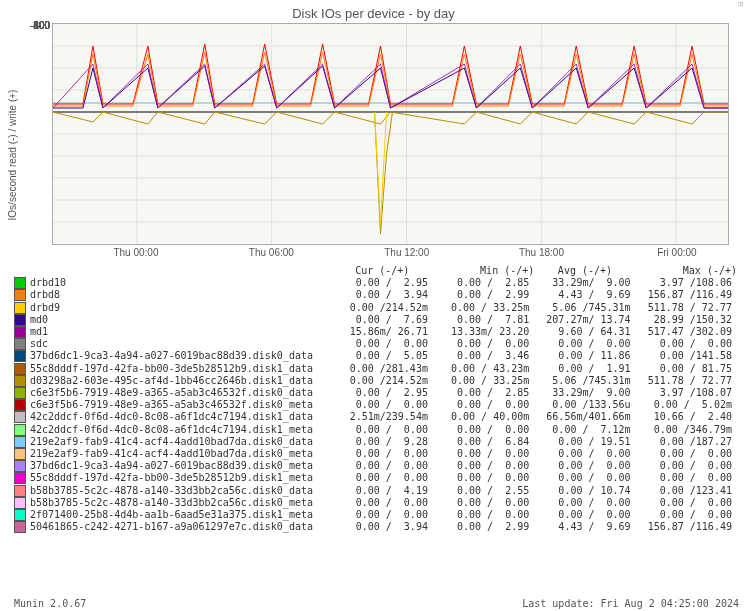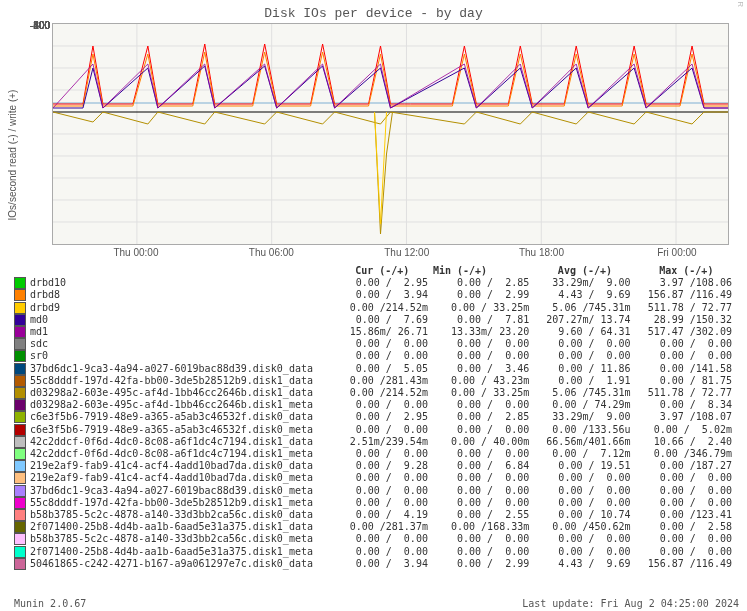--- a/index.html
+++ b/index.html
@@ -5,21 +5,21 @@
   body {
     margin: 0;
     padding: 0;
     background: #fff;
     font-family: Arial, sans-serif;
     font-size: 10px;
     color: #333;
     width: 747px;
   }
   .container { width: 747px; height: 611px; position: relative; background: #fff; }
-  .title { text-align: center; font-size: 13px; color: #555; padding: 6px 0 2px; font-weight: normal; font-family: Liberation Mono, monospace; }
+  .title { text-align: center; font-size: 13px; color: #555; padding: 6px 0 2px; font-weight: normal; }
   .chart-area { position: relative; margin-left: 52px; margin-right: 18px; height: 220px; border: 1px solid #aaa; background: #f8f8f8; }
   .chart-area .grid line { stroke: #e0e0e0; stroke-width: 1; }
   .ylabel {
     position: absolute;
     left: -2px; top: 25px;
     font-size: 10px;
     color: #555;
     transform: rotate(-90deg);
     transform-origin: left top;
     white-space: nowrap;
@@ -35,21 +35,21 @@
     transform: rotate(90deg);
     transform-origin: right top;
     white-space: nowrap;
     letter-spacing: 1px;
   }
   .xtick-labels { position: relative; margin-left: 52px; margin-right: 18px; font-size:10px; color:#555; }
   .xtick-labels span { position: absolute; transform: translateX(-50%); top: 2px; }
   .ytick-labels { position: absolute; left: 20px; top: 25px; width: 30px; font-size:10px; color:#555; }
   .ytick-labels span { position: absolute; right: 0; transform: translateY(-50%); }
   .legend { margin: 20px 10px 0 14px; font-family: "DejaVu Sans Mono","Courier New",monospace; font-size: 10px; color: #333; line-height: 12.2px; }
-  .legend-header td { padding: 0; white-space: pre; font-weight: bold; }
+  .legend-header td { padding: 0; white-space: pre; }
   .sw { display:inline-block; width:10px; height:10px; border:1px solid #555; margin-right:4px; vertical-align: middle; }
   .legend table { border-collapse: collapse; }
   .legend td { padding: 0 0px; white-space: pre; vertical-align: middle; }
   .legend .name { width: 320px; overflow: hidden; }
   .legend .col { width: 102px; text-align: left; }
   .footer { position: absolute; bottom: 2px; left: 14px; right: 8px; font-family: monospace; font-size:10px; color:#555; display:flex; justify-content: space-between;}
 </style>
 </head>
 <body>
 <div class="container">
@@ -122,23 +122,23 @@
   <span style="left:72.3%">Thu 18:00</span>
   <span style="left:92.3%">Fri 00:00</span>
 </div>
 
 <div class="legend">
 <table>
   <tbody>
           <tr class="legend-header">
     <td class="name"></td>
     <td class="col" style="text-align:center">Cur (-/+)</td>
-    <td class="col" style="text-align:left">Min (-/+)</td>
+    <td class="col" style="text-align:right">Min (-/+)</td>
     <td class="col" style="text-align:center">Avg (-/+)</td>
-    <td class="col" style="text-align:center">Max (-/+)</td>
+    <td class="col" style="text-align:right">Max (-/+)</td>
   </tr>
   </tbody>
         <tbody id="legend-body">
           <tr>
             <td class="name"><span class="sw" style="background:#00cc00"></span><span>drbd10</span></td>
             <td class="col">    0.00 /  2.95</td>
             <td class="col">    0.00 /  2.85</td>
             <td class="col">   33.29m/  9.00</td>
             <td class="col">    3.97 /108.06</td>
           </tr>
@@ -171,27 +171,20 @@
             <td class="col">  517.47 /302.09</td>
           </tr>
           <tr>
             <td class="name"><span class="sw" style="background:#808080"></span><span>sdc</span></td>
             <td class="col">    0.00 /  0.00</td>
             <td class="col">    0.00 /  0.00</td>
             <td class="col">    0.00 /  0.00</td>
             <td class="col">    0.00 /  0.00</td>
           </tr>
           <tr>
-            <td class="name"><span class="sw" style="background:#008f00"></span><span>sr0</span></td>
-            <td class="col">    0.00 /  0.00</td>
-            <td class="col">    0.00 /  0.00</td>
-            <td class="col">    0.00 /  0.00</td>
-            <td class="col">    0.00 /  0.00</td>
-          </tr>
-          <tr>
             <td class="name"><span class="sw" style="background:#00487d"></span><span>37bd6dc1-9ca3-4a94-a027-6019bac88d39.disk0_data</span></td>
             <td class="col">    0.00 /  5.05</td>
             <td class="col">    0.00 /  3.46</td>
             <td class="col">    0.00 / 11.86</td>
             <td class="col">    0.00 /141.58</td>
           </tr>
           <tr>
             <td class="name"><span class="sw" style="background:#b35a00"></span><span>55c8dddf-197d-42fa-bb00-3de5b28512b9.disk1_data</span></td>
             <td class="col">   0.00 /281.43m</td>
             <td class="col">   0.00 / 43.23m</td>
@@ -199,27 +192,20 @@
             <td class="col">    0.00 / 81.75</td>
           </tr>
           <tr>
             <td class="name"><span class="sw" style="background:#b38f00"></span><span>d03298a2-603e-495c-af4d-1bb46cc2646b.disk1_data</span></td>
             <td class="col">   0.00 /214.52m</td>
             <td class="col">   0.00 / 33.25m</td>
             <td class="col">   5.06 /745.31m</td>
             <td class="col">  511.78 / 72.77</td>
           </tr>
           <tr>
-            <td class="name"><span class="sw" style="background:#6b006b"></span><span>d03298a2-603e-495c-af4d-1bb46cc2646b.disk1_meta</span></td>
-            <td class="col">    0.00 /  0.00</td>
-            <td class="col">    0.00 /  0.00</td>
-            <td class="col">   0.00 / 74.29m</td>
-            <td class="col">    0.00 /  8.34</td>
-          </tr>
-          <tr>
             <td class="name"><span class="sw" style="background:#8fb300"></span><span>c6e3f5b6-7919-48e9-a365-a5ab3c46532f.disk0_data</span></td>
             <td class="col">    0.00 /  2.95</td>
             <td class="col">    0.00 /  2.85</td>
             <td class="col">   33.29m/  9.00</td>
             <td class="col">    3.97 /108.07</td>
           </tr>
           <tr>
             <td class="name"><span class="sw" style="background:#b30000"></span><span>c6e3f5b6-7919-48e9-a365-a5ab3c46532f.disk0_meta</span></td>
             <td class="col">    0.00 /  0.00</td>
             <td class="col">    0.00 /  0.00</td>
@@ -269,27 +255,20 @@
             <td class="col">    0.00 /  0.00</td>
           </tr>
           <tr>
             <td class="name"><span class="sw" style="background:#ff8080"></span><span>b58b3785-5c2c-4878-a140-33d3bb2ca56c.disk0_data</span></td>
             <td class="col">    0.00 /  4.19</td>
             <td class="col">    0.00 /  2.55</td>
             <td class="col">    0.00 / 10.74</td>
             <td class="col">    0.00 /123.41</td>
           </tr>
           <tr>
-            <td class="name"><span class="sw" style="background:#666600"></span><span>2f071400-25b8-4d4b-aa1b-6aad5e31a375.disk1_data</span></td>
-            <td class="col">   0.00 /281.37m</td>
-            <td class="col">   0.00 /168.33m</td>
-            <td class="col">   0.00 /450.62m</td>
-            <td class="col">    0.00 /  2.58</td>
-          </tr>
-          <tr>
             <td class="name"><span class="sw" style="background:#ffbfff"></span><span>b58b3785-5c2c-4878-a140-33d3bb2ca56c.disk0_meta</span></td>
             <td class="col">    0.00 /  0.00</td>
             <td class="col">    0.00 /  0.00</td>
             <td class="col">    0.00 /  0.00</td>
             <td class="col">    0.00 /  0.00</td>
           </tr>
           <tr>
             <td class="name"><span class="sw" style="background:#00ffcc"></span><span>2f071400-25b8-4d4b-aa1b-6aad5e31a375.disk1_meta</span></td>
             <td class="col">    0.00 /  0.00</td>
             <td class="col">    0.00 /  0.00</td>

